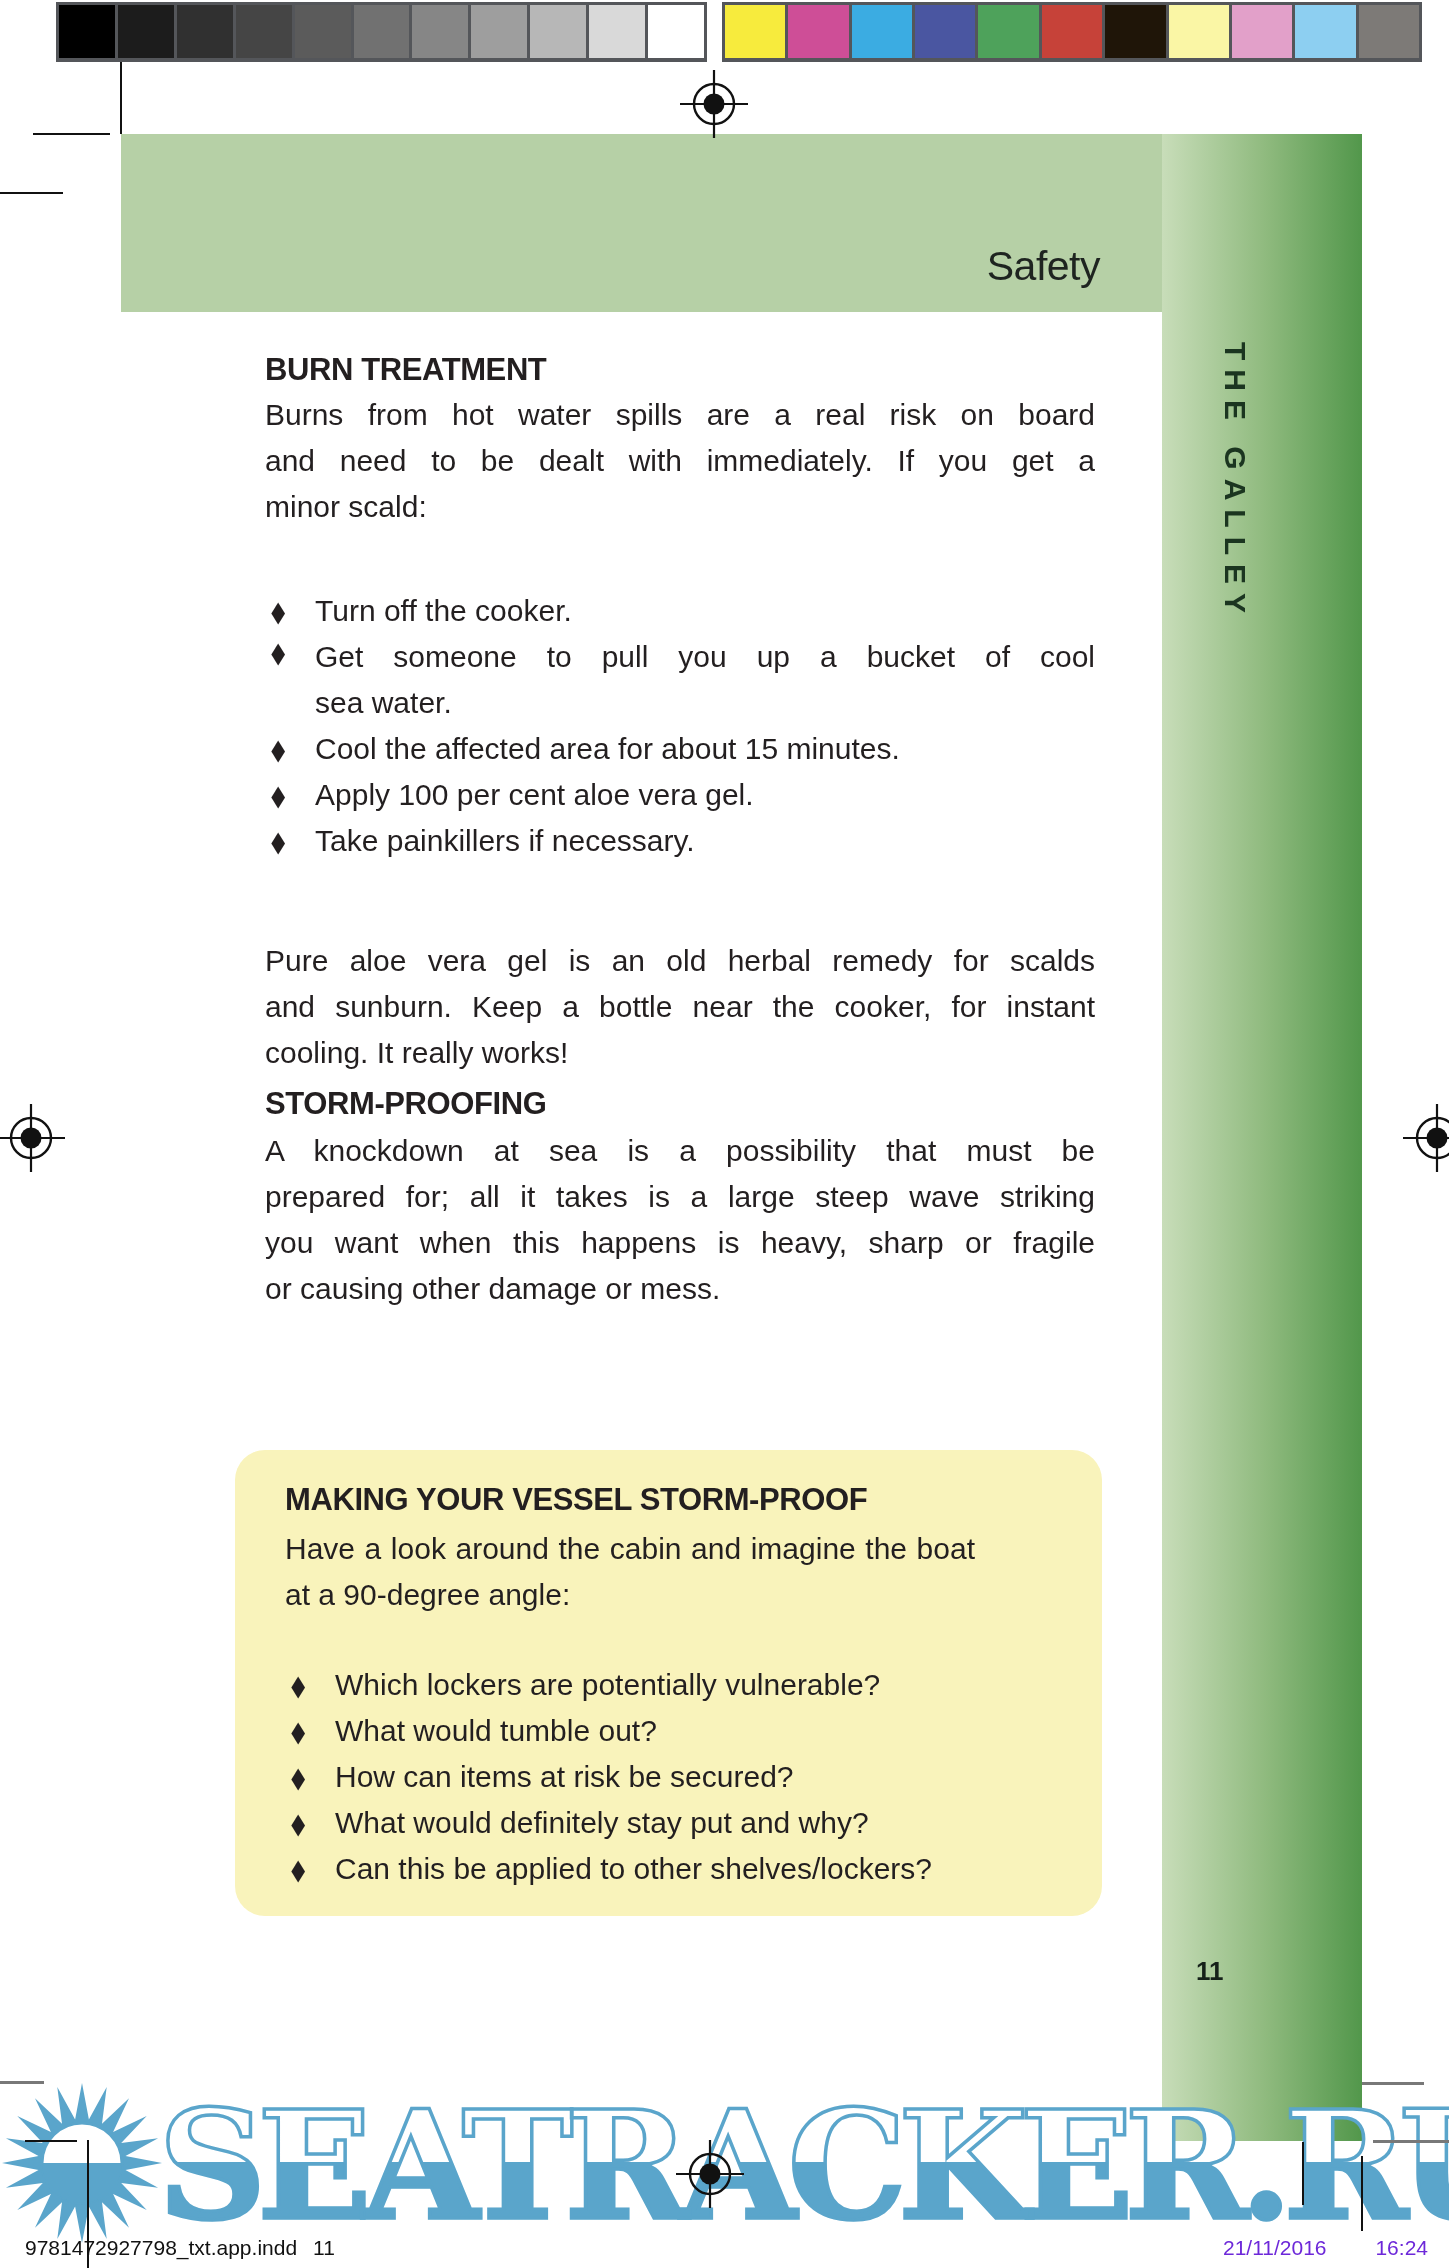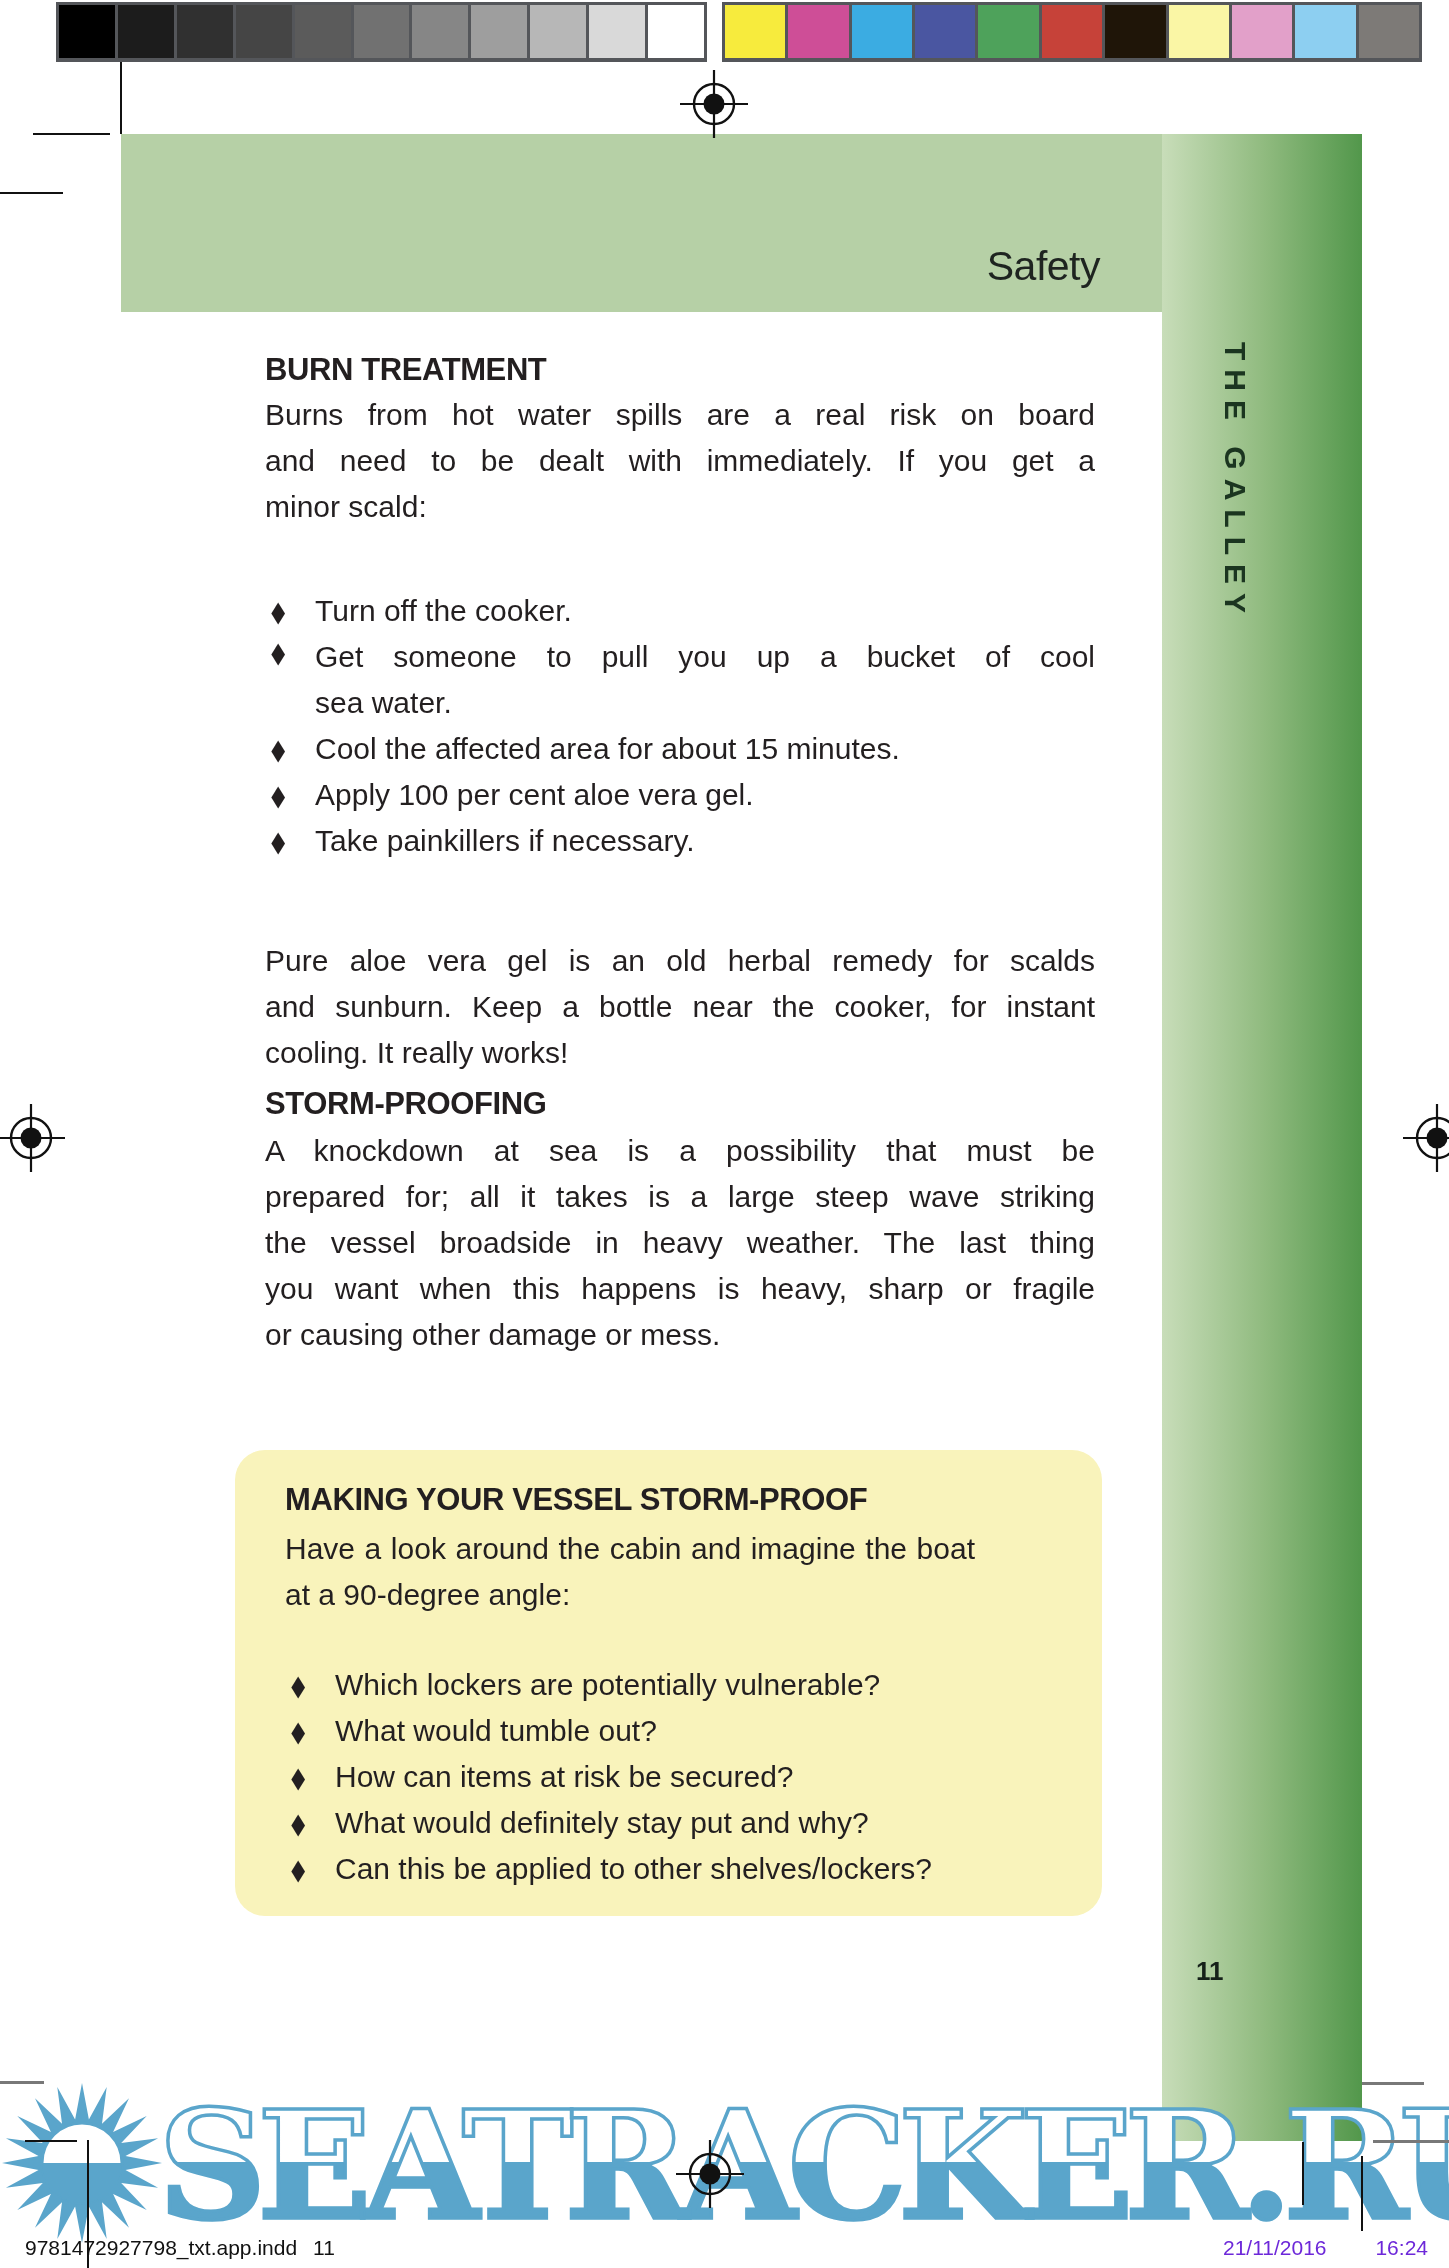--- a/index.html
+++ b/index.html
@@ -169,21 +169,20 @@
     <div class="line">and sunburn. Keep a bottle near the cooker, for instant</div>
     <div class="line last">cooling. It really works!</div>
   </div>
 
 <div class="tcol" style="top:1086px;">
   <div class="sec-heading">STORM-PROOFING</div>
 </div>
 <div class="tcol lines" style="top:1128px;">
     <div class="line">A knockdown at sea is a possibility that must be</div>
     <div class="line">prepared for; all it takes is a large steep wave striking</div>
-    <div class="line">the vessel broadside in heavy weather. The last thing</div>
     <div class="line">you want when this happens is heavy, sharp or fragile</div>
     <div class="line last">or causing other damage or mess.</div>
   </div>
 
 <div class="callout">
   <div class="sec-heading">MAKING YOUR VESSEL STORM-PROOF</div>
   <div class="lines" style="width:690px;">
       <div class="line">Have a look around the cabin and imagine the boat</div>
       <div class="line last">at a 90-degree angle:</div>
     </div>

